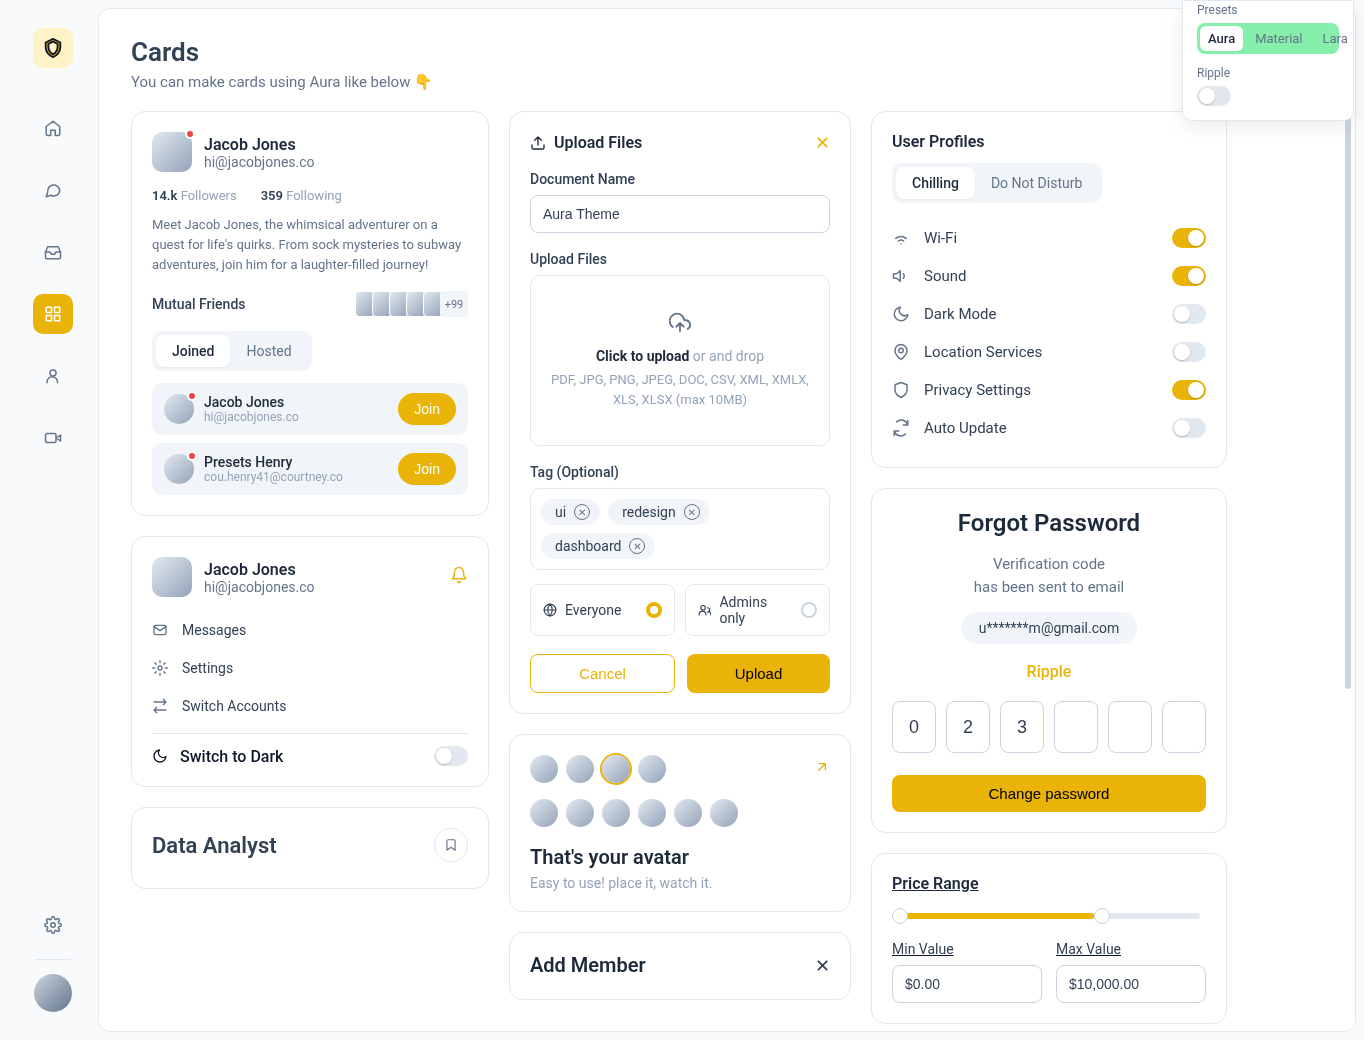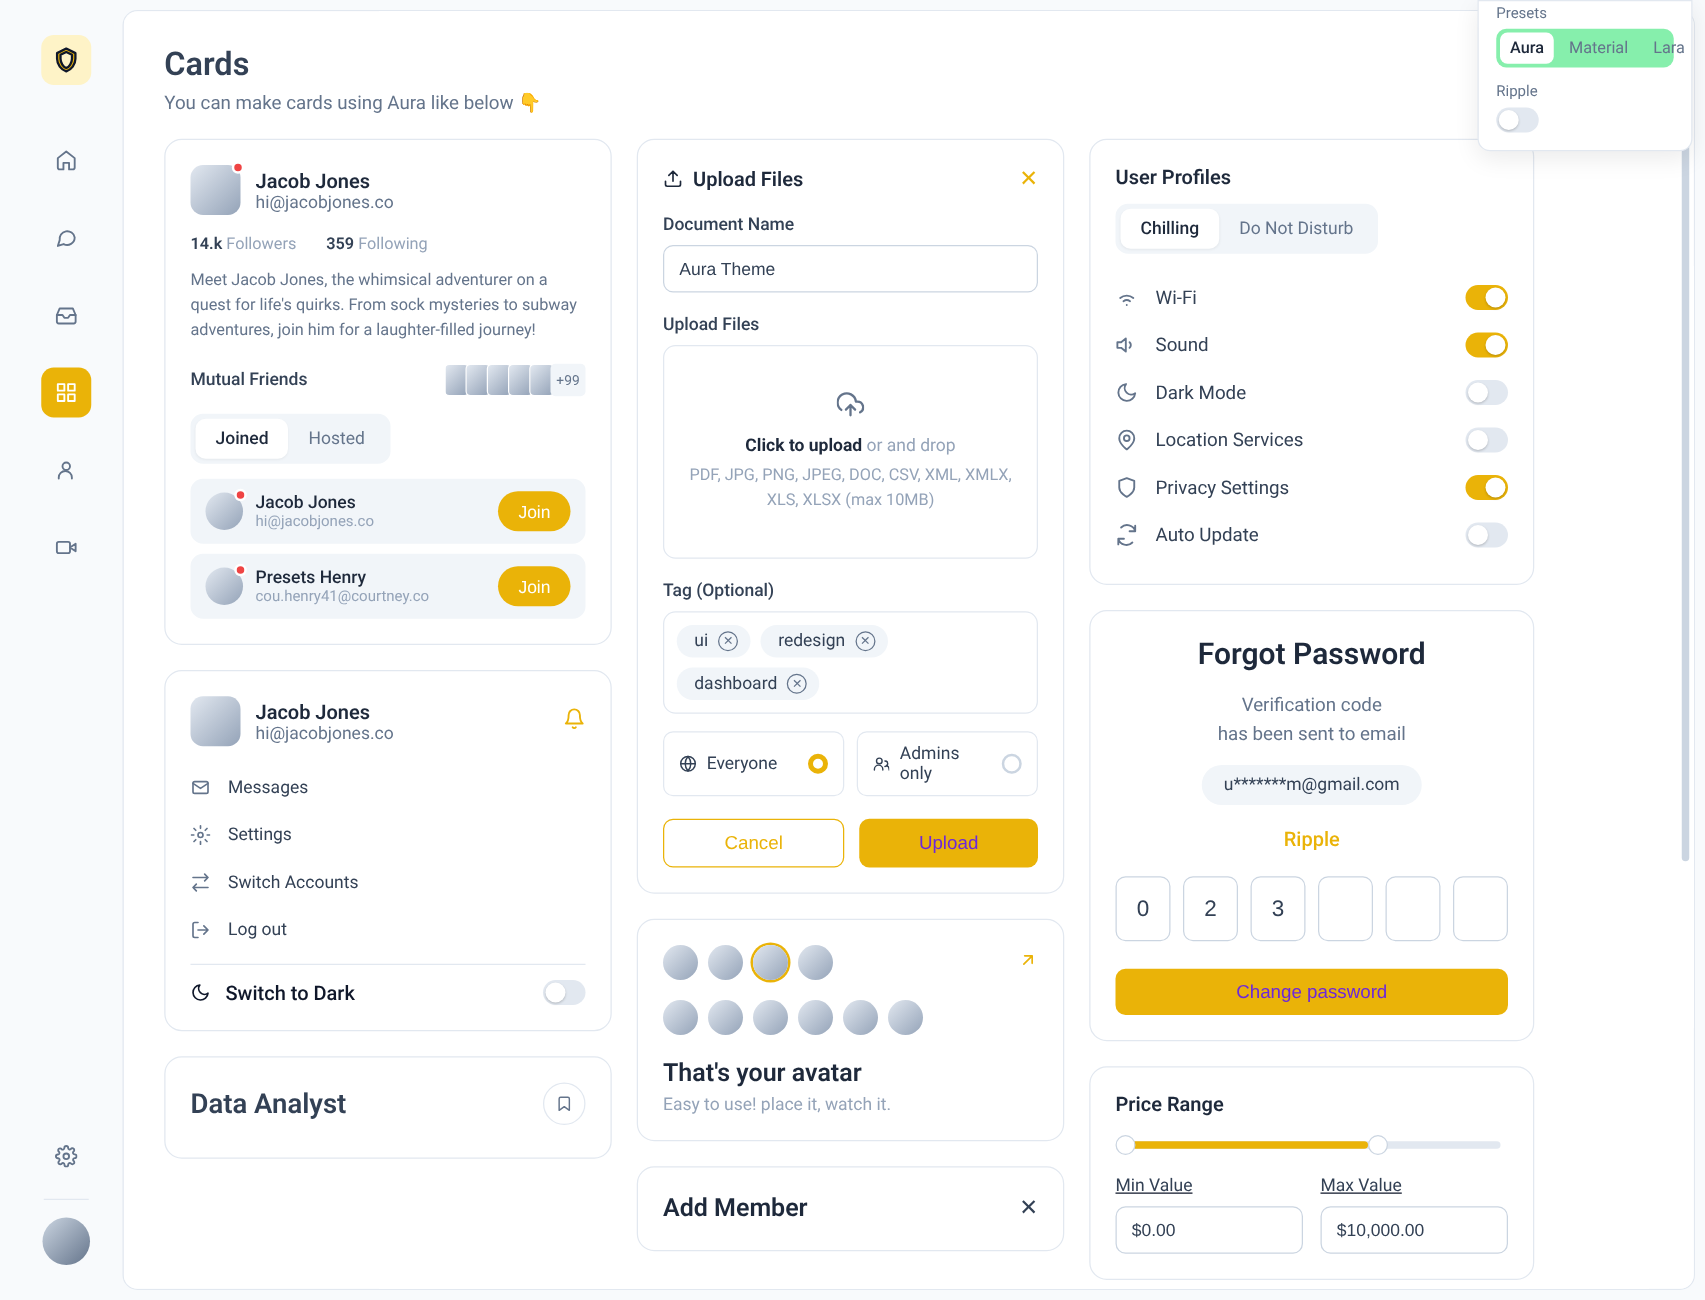--- a/index.html
+++ b/index.html
@@ -129,21 +129,21 @@
 .tag-chip { background: #f1f5f9; border-radius: 16px; padding: 5px 10px 5px 14px; font-size: 14px; color: #334155; display: inline-flex; align-items: center; gap: 8px; }
 .tag-chip .x { width: 16px; height: 16px; border: 1.3px solid #64748b; border-radius: 50%; display: inline-flex; align-items: center; justify-content: center; font-size: 10px; cursor: pointer; color: #64748b; }
 .radio-row { display: flex; gap: 10px; margin-top: 14px; }
 .radio-box { flex: 1; border: 1px solid #e2e8f0; border-radius: 8px; padding: 9px 12px; display: flex; align-items: center; gap: 8px; font-size: 14px; color: #334155; cursor: pointer; }
 .radio-box svg { width: 14px; height: 14px; }
 .radio-dot { width: 16px; height: 16px; border-radius: 50%; border: 2px solid #cbd5e1; margin-left: auto; }
 .radio-dot.on { border: 4px solid #eab308; }
 .btn-row { display: flex; gap: 12px; margin-top: 18px; }
 .btn { flex: 1; padding: 10px; border-radius: 8px; font-size: 15px; font-weight: 500; cursor: pointer; border: none; }
 .btn-outline { background: #fff; border: 1px solid #eab308; color: #eab308; }
-.btn-primary { background: #eab308; color: #6d28d9; }
+.btn-primary { background: #eab308; color: #000000; }
 
 
 .av-grid { display: flex; flex-wrap: wrap; gap: 8px; margin-bottom: 18px; position: relative; }
 .av-grid .av { width: 28px; height: 28px; border-radius: 50%; background: linear-gradient(135deg,#e2e8f0,#94a3b8); }
 .av-grid .av.hl { box-shadow: 0 0 0 2px #eab308; }
 .arrow-link { position: absolute; right: 0; top: 4px; color: #eab308; }
 .av-title { font-size: 20px; font-weight: 600; color: #1e293b; margin-bottom: 6px; }
 .av-sub { font-size: 14px; color: #94a3b8; }
 
 
@@ -159,21 +159,21 @@
 
 .fp-title { text-align: center; font-size: 24px; font-weight: 600; color: #1e293b; margin-bottom: 16px; }
 .fp-sub { text-align: center; font-size: 15px; color: #64748b; line-height: 1.5; margin-bottom: 14px; }
 .fp-email { display: block; margin: 0 auto 18px; background: #f1f5f9; border-radius: 18px; padding: 8px 18px; font-size: 14px; color: #334155; width: fit-content; }
 .fp-resend { text-align: center; color: #eab308; font-weight: 500; margin-bottom: 20px; cursor: pointer; }
 .otp-row { display: flex; gap: 10px; margin-bottom: 22px; justify-content: center; }
 .otp { width: 44px; height: 52px; border: 1px solid #cbd5e1; border-radius: 8px; text-align: center; font-size: 18px; color: #334155; }
 .btn-full { width: 100%; }
 
 
-.pr-title { font-size: 16px; font-weight: 600; color: #1e293b; margin-bottom: 20px; }
+.pr-title { font-size: 16px; font-weight: 600; color: #1e293b; margin-bottom: 20px; text-decoration: underline; }
 .slider { position: relative; height: 6px; background: #e2e8f0; border-radius: 3px; margin: 0 6px 22px; }
 .slider .fill { position: absolute; height: 100%; background: #eab308; border-radius: 3px; left: 0; right: 35%; }
 .slider .thumb { position: absolute; width: 16px; height: 16px; background: #fff; border: 1px solid #cbd5e1; border-radius: 50%; top: -5px; cursor: grab; }
 .price-row { display: flex; gap: 14px; text-decoration: underline; }
 .price-col { flex: 1; }
 .price-col .lbl { font-size: 14px; color: #334155; margin-bottom: 8px; display: block; }
 
 
 .settings-panel {
   position: absolute; top: 0; right: 10px;
@@ -338,26 +338,20 @@
                   <circle cx="12" cy="12" r="3"></circle>
                   <path d="M12 1v3M12 20v3M4.2 4.2l2.1 2.1M17.7 17.7l2.1 2.1M1 12h3M20 12h3M4.2 19.8l2.1-2.1M17.7 6.3l2.1-2.1"></path>
                 </svg>
                 <span>Settings</span>
               </div>
             <div class="menu-item">
                 <svg viewBox="0 0 24 24">
                   <path d="M17 2l4 4-4 4M3 6h18M7 22l-4-4 4-4M21 18H3"></path>
                 </svg>
                 <span>Switch Accounts</span>
-              </div>
-            <div class="menu-item">
-                <svg viewBox="0 0 24 24">
-                  <path d="M9 21H5a2 2 0 01-2-2V5a2 2 0 012-2h4M16 17l5-5-5-5M21 12H9"></path>
-                </svg>
-                <span>Log out</span>
               </div>
           </div>
           <div class="hr"></div>
           <div class="dark-row">
             <svg width="16" height="16" viewBox="0 0 24 24">
                 <path d="M21 12.8A9 9 0 1111.2 3a7 7 0 009.8 9.8z"></path>
               </svg>
             <span class="lbl">Switch to Dark</span>
             <div class="toggle"></div>
           </div>

